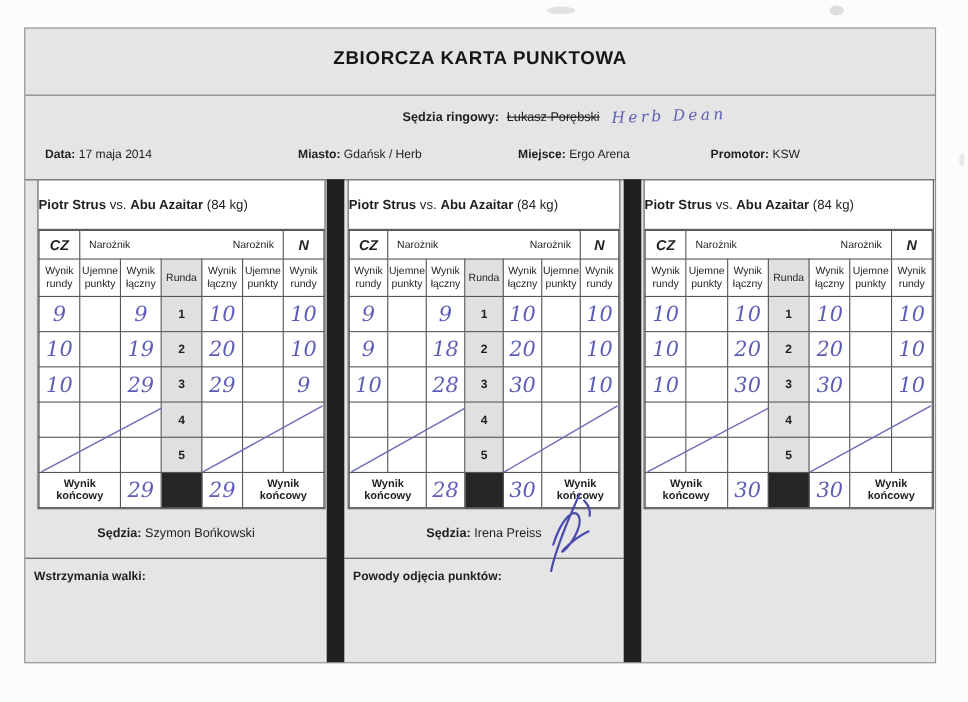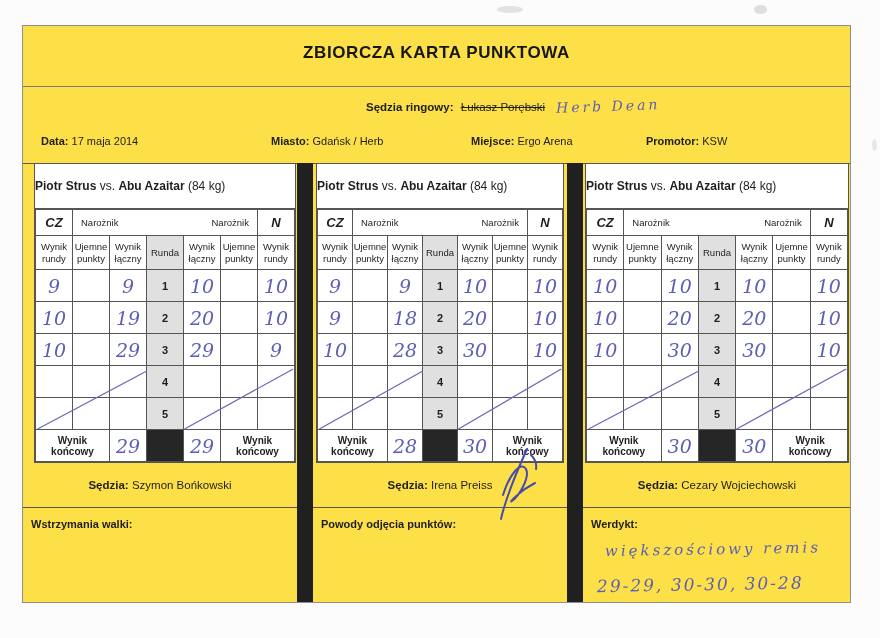--- a/index.html
+++ b/index.html
@@ -3,21 +3,21 @@
 <meta charset="utf-8">
 <style>
   html,body { margin:0; padding:0; }
   .stage {
     position:relative; width:880px; height:638px;
     background:#fcfcfc; overflow:hidden;
     font-family:"Liberation Sans", sans-serif; color:#1e1e1e;
   }
   .sheet {
     position:absolute; left:22px; top:25px; width:827px; height:576px;
-    background:#fde047; border:1px solid #8f8f8f; box-sizing:content-box;
+    background:#e5e5e5; border:1px solid #8f8f8f; box-sizing:content-box;
   }
   .page-title {
     position:absolute; top:17px; left:0; right:0; text-align:center;
     font-size:17px; font-weight:bold; letter-spacing:.6px; color:#161616;
   }
   .rule { position:absolute; left:0; width:100%; height:1px; background:#787878; }
   .rule-title { top:60px; }
   .rule-cards { top:137px; background:#5a5a5a; }
   .ring-judge { position:absolute; top:72px; left:343px; font-size:11.5px; white-space:nowrap; }
   .ring-judge .lbl { font-weight:bold; }
@@ -112,25 +112,20 @@
     <div class="rule rule-cards"></div>
     <div class="bar bar1"></div>
     <div class="bar bar2"></div>
 
     <div class="bbox bbox-1">
       <span class="lbl">Powody odjęcia punktów:</span>
     </div>
     <div class="bbox bbox-0">
       <span class="lbl">Wstrzymania walki:</span>
     </div>
-    <div class="bbox bbox-2">
-      <span class="lbl">Werdykt:</span>
-      <div class="hw verdict-line1">większościowy remis</div>
-      <div class="hw verdict-line2">29-29, 30-30, 30-28</div>
-    </div>
 
   <div class="card card-0">
     <div class="card-box">
       <div class="fight-title">
         <b>Piotr Strus</b>
         <span>vs.</span>
         <b>Abu Azaitar</b>
         <span>(84 kg)</span>
       </div>
       <table class="score-table">
@@ -398,20 +393,15 @@
           <td class="score">30</td>
           <td colspan="2" class="final-label">Wynik końcowy</td>
         </tr>
       </tbody>
           </table>
       <svg class="strike" viewBox="0 0 100 64" preserveAspectRatio="none">
         <line x1="1" y1="62" x2="43" y2="4" stroke="#6a6ab8" stroke-width="1.3" vector-effect="non-scaling-stroke"></line>
         <line x1="57.5" y1="62" x2="99.3" y2="2" stroke="#6a6ab8" stroke-width="1.3" vector-effect="non-scaling-stroke"></line>
       </svg>
     </div>
-    <div class="judge-row">
-      <span class="lbl">Sędzia:</span>
-      <span>Cezary Wojciechowski</span>
-      
-    </div>
   </div>
 </div>
 </div>
 
 </body></html>

